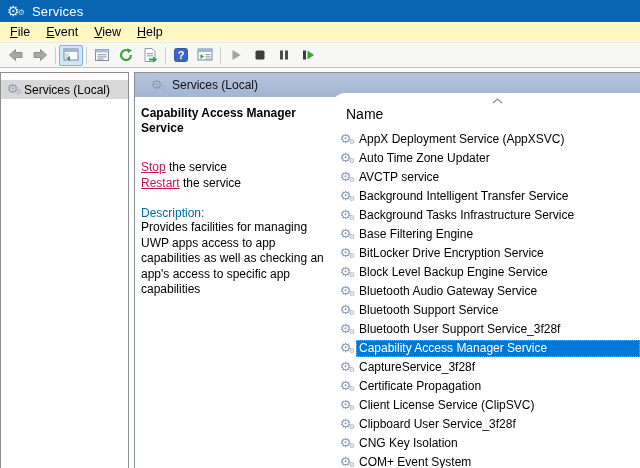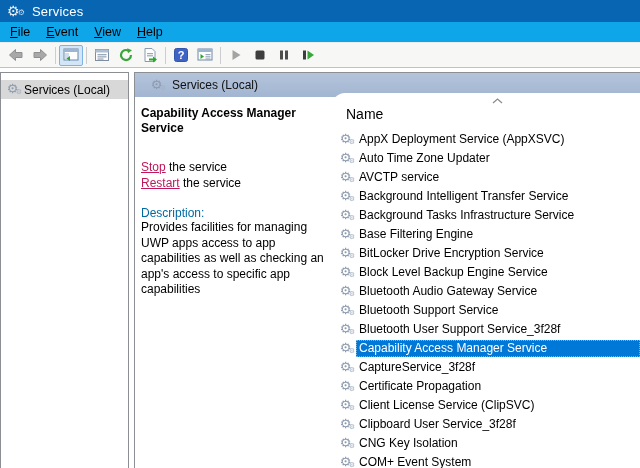--- a/index.html
+++ b/index.html
@@ -6,21 +6,21 @@
   html,body { width:640px; height:468px; overflow:hidden; background:#fff;
     font-family:"Liberation Sans", sans-serif; -webkit-font-smoothing:antialiased; }
 
   
   .titlebar { height:22px; background:#0865B2; color:#fff; display:flex; align-items:center; padding-left:7px; }
   .titlebar .app-gear { position:relative; width:18px; height:16px; font-family:"DejaVu Sans",sans-serif; color:#e9eff6; font-size:14px; line-height:16px; }
   .titlebar .app-gear::after { content:"\2699"; position:absolute; font-size:8px; right:0px; bottom:-2px; color:#c7d7e8; }
   .titlebar .title-text { font-size:13px; margin-left:7px; letter-spacing:.2px; }
 
   
-  .menubar { height:21px; background:#0ea5e9; display:flex; align-items:center; padding-left:2px; border-bottom:1px solid #ececec; }
+  .menubar { height:21px; background:#fef9c3; display:flex; align-items:center; padding-left:2px; border-bottom:1px solid #ececec; }
   .menu-item { display:inline-block; font-size:12.5px; color:#000; padding:0 8px; line-height:20px; cursor:default; }
   .menu-item::first-letter { text-decoration:underline; }
 
   
   .toolbar { height:25px; background:#f7f7f6; border-bottom:1px solid #c2c2c2; display:flex; align-items:center; padding-left:4px; }
   .tbtn { width:24px; height:21px; display:flex; align-items:center; justify-content:center; border:1px solid transparent; border-radius:2px; }
   .tbtn.active { background:#d3e6f8; border-color:#7fb2e0; }
   .tsep { width:1px; height:17px; background:#cdcdcd; margin:0 3px; }
 
   

